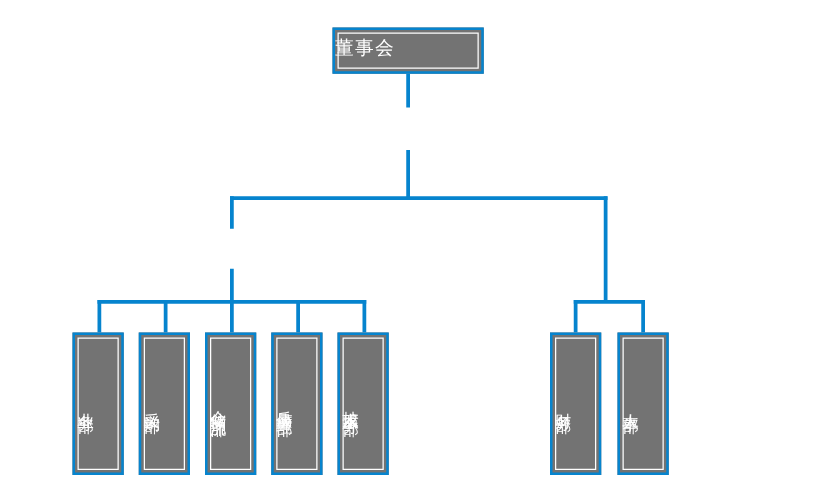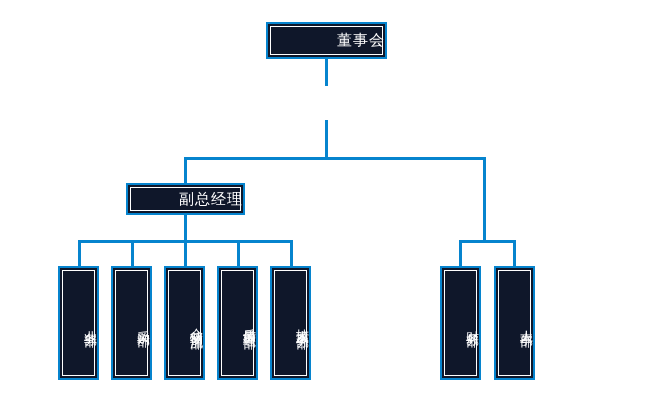--- a/index.html
+++ b/index.html
@@ -15,27 +15,28 @@
     width: 653px;
     height: 403px;
     background: #ffffff;
     overflow: hidden;
   }
 
   
   .node {
     position: absolute;
     box-sizing: border-box;
-    background: #0f172a;
+    background: #737373;
     border: 2px solid #0684CE;
     outline: none;
     display: flex;
     align-items: center;
-    justify-content: flex-end;
+    justify-content: flex-start;
     color: #ffffff;
+    font-family: Liberation Mono, monospace;
   }
   .node .inner {
     box-sizing: border-box;
     position: absolute;
     left: 2px;
     top: 2px;
     right: 2px;
     bottom: 2px;
     border: 1px solid #ffffff;
     display: flex;
@@ -102,24 +103,20 @@
   <div class="line h" style="left:459px; top:240px; width:57px;"></div>
   <div class="line v" style="left:459px; top:240px; height:26px;"></div>
   <div class="line v" style="left:513px; top:240px; height:26px;"></div>
 
   <div class="node horiz" style="left:266px; top:22px; width:121px; height:37px;">
     <span class="inner"></span>
     <span class="label">董事会</span>
   </div>
 
 
-  <div class="node horiz" style="left:126px; top:183px; width:119px; height:32px;">
-    <span class="inner"></span>
-    <span class="label">副总经理</span>
-  </div>
 
   <div class="node vert" style="left:58px; top:266px; width:41px; height:114px;">
     <span class="inner"></span>
     <span class="label">业务部</span>
   </div>
 
   <div class="node vert" style="left:111px; top:266px; width:41px; height:114px;">
     <span class="inner"></span>
     <span class="label">采购部</span>
   </div>

